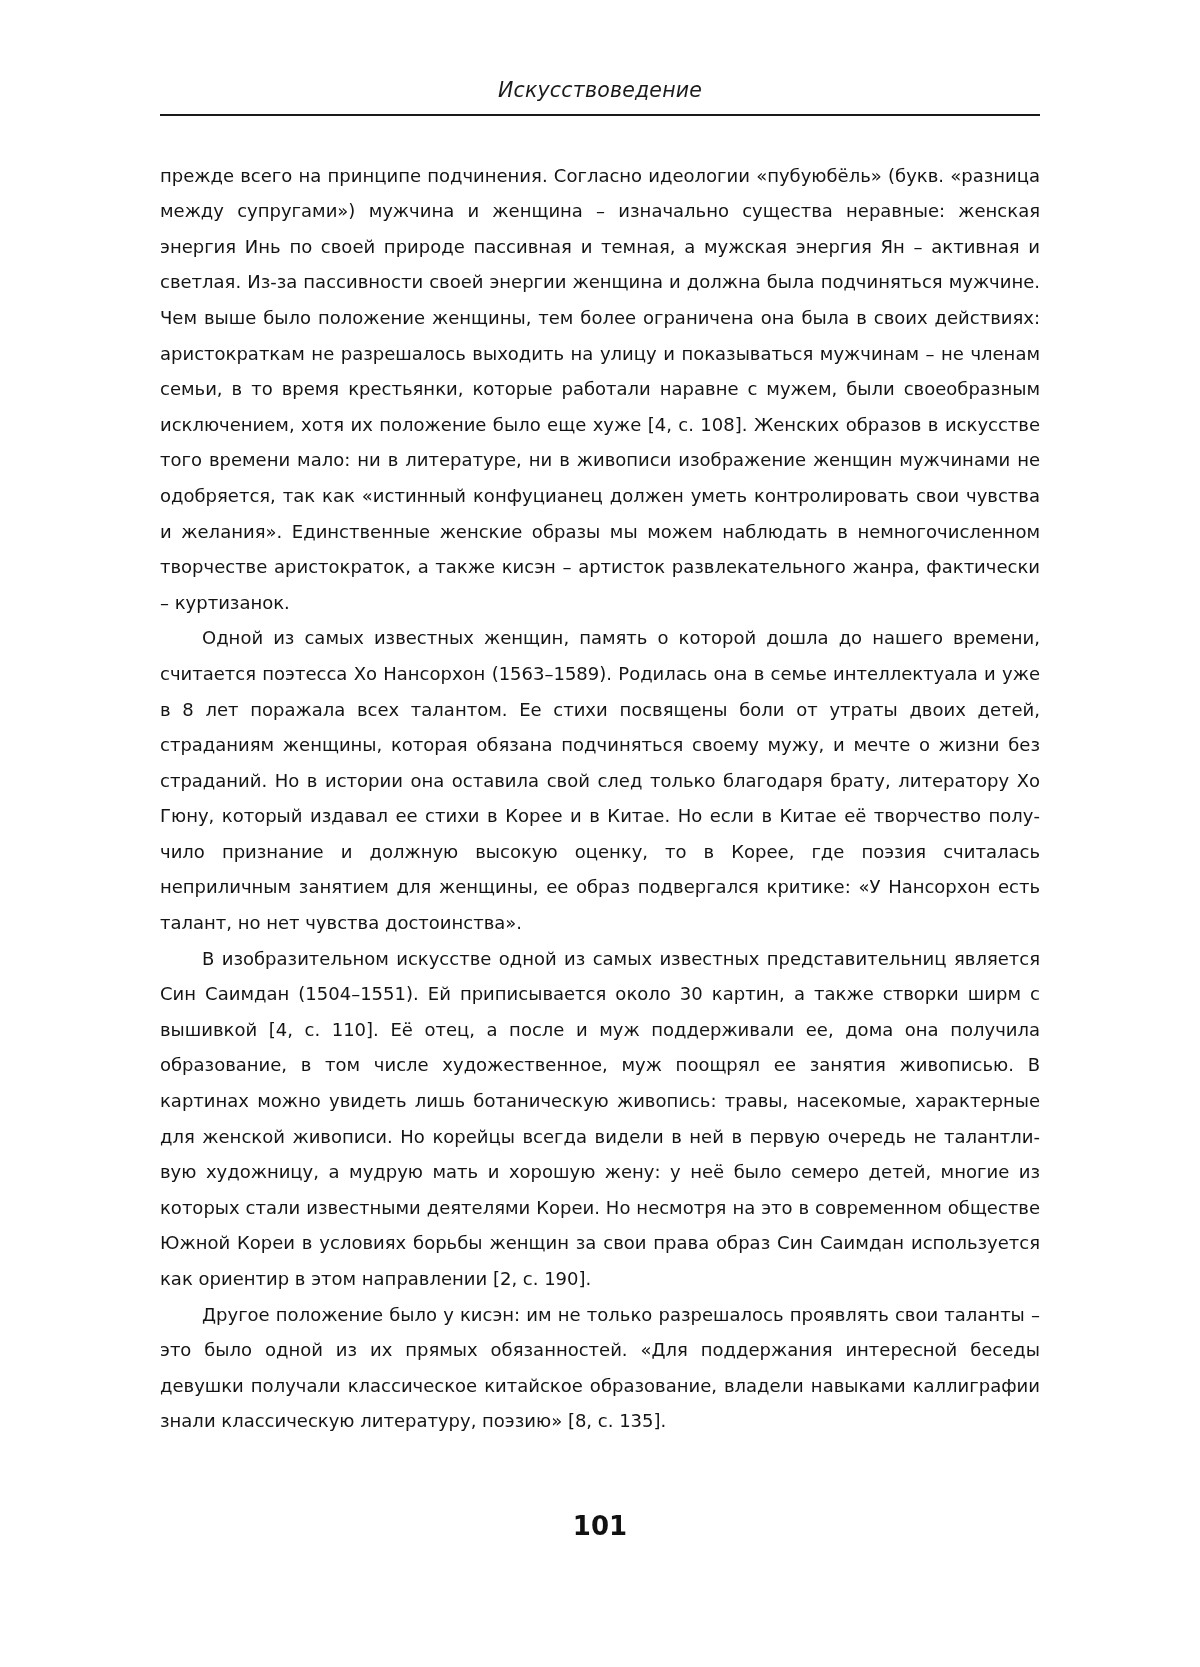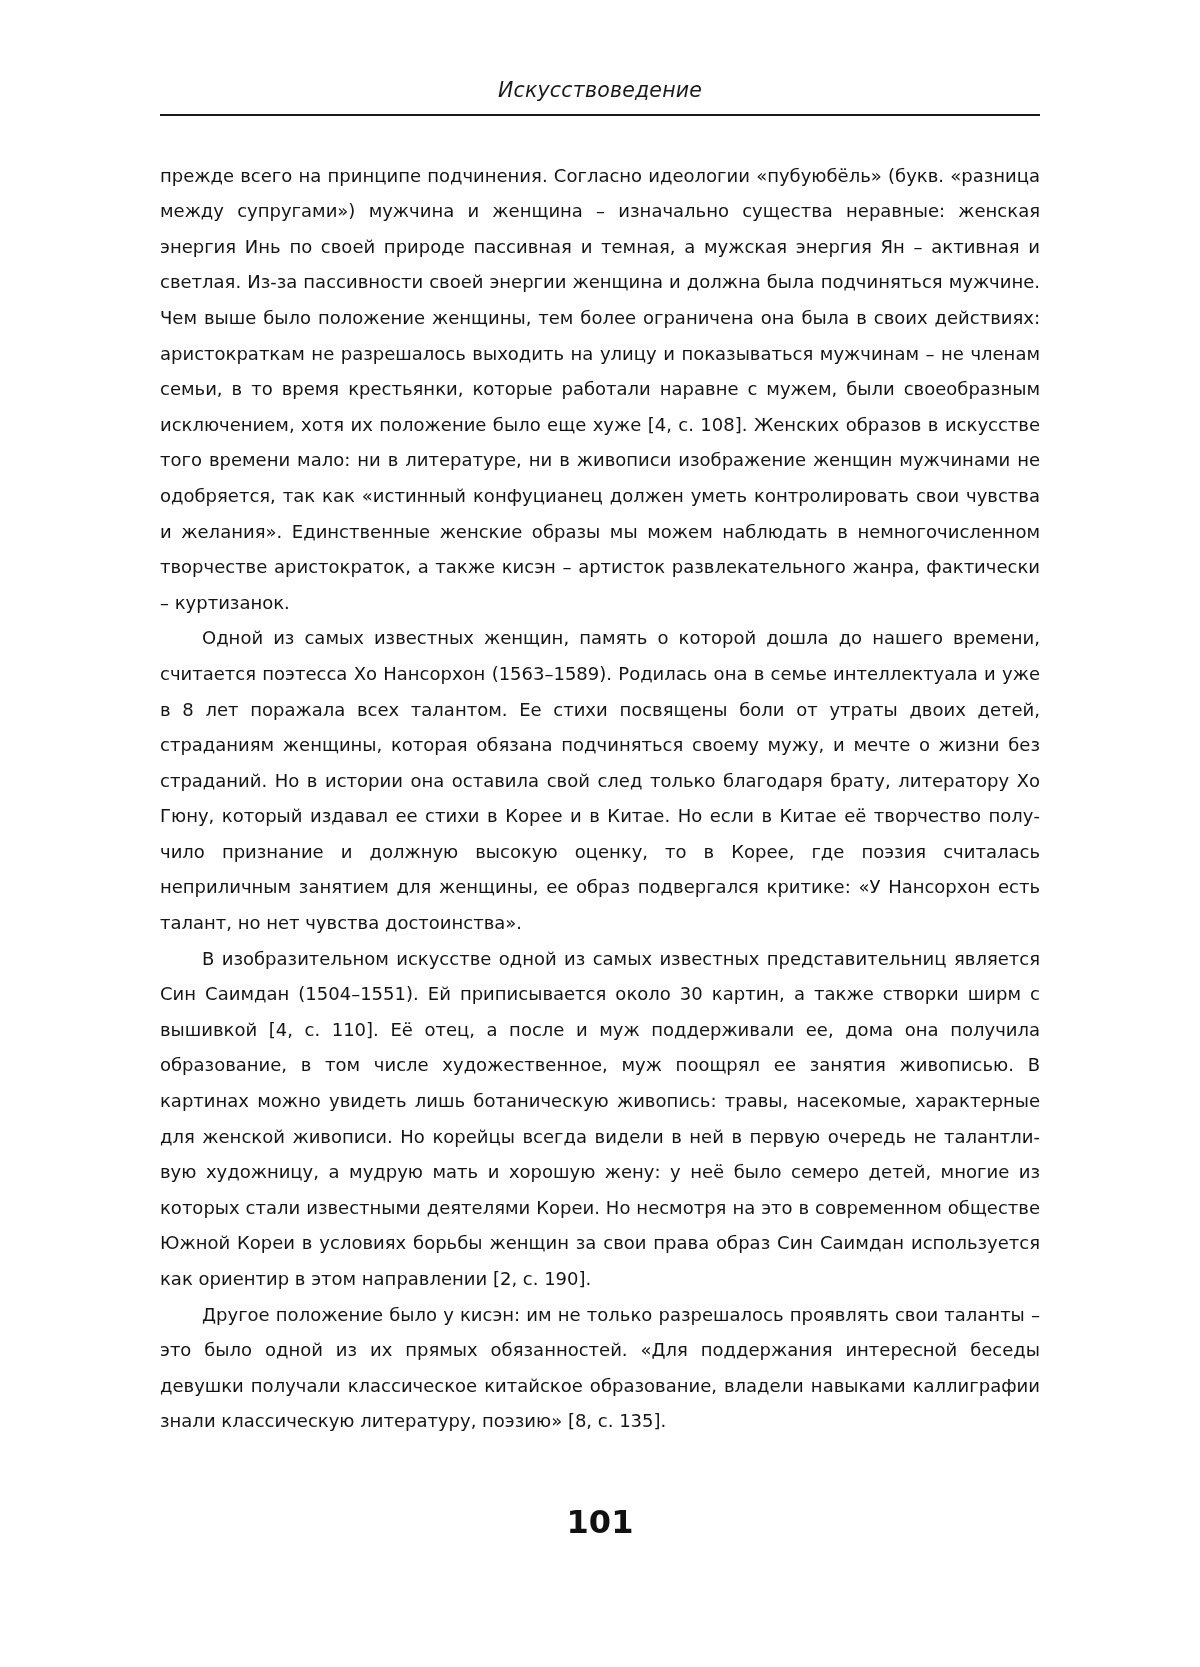--- a/index.html
+++ b/index.html
@@ -53,21 +53,21 @@
   }
   .body-text p.indent {
     text-indent: 42px;
   }
   .page-number {
     position: absolute;
     left: 0;
     right: 0;
     bottom: 126px;
     text-align: center;
-    font-size: 32px;
+    font-size: 26px;
     font-weight: bold;
     color: #111111;
   }
 </style>
 </head>
 <body>
 
 <div class="page">
 
   <div class="content">

